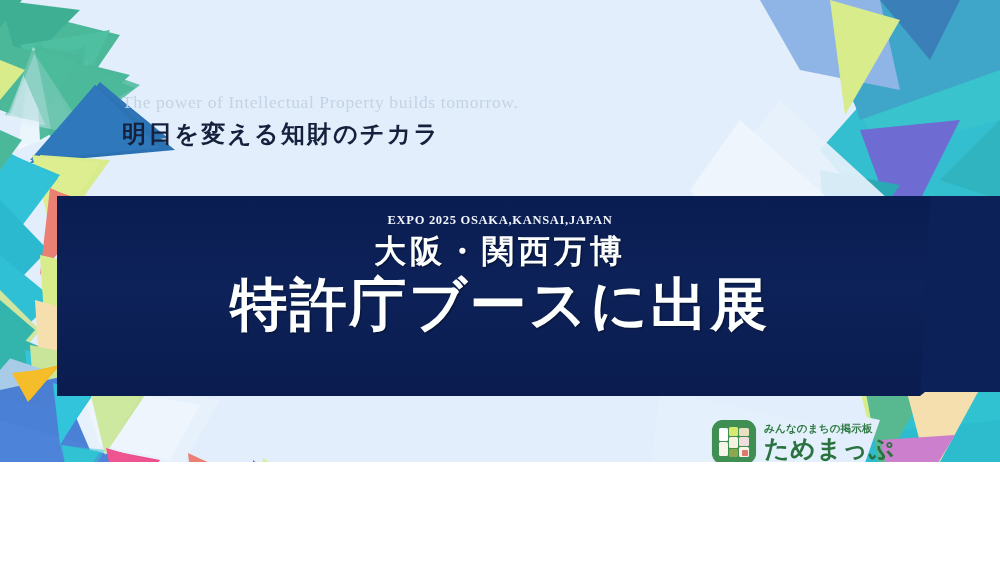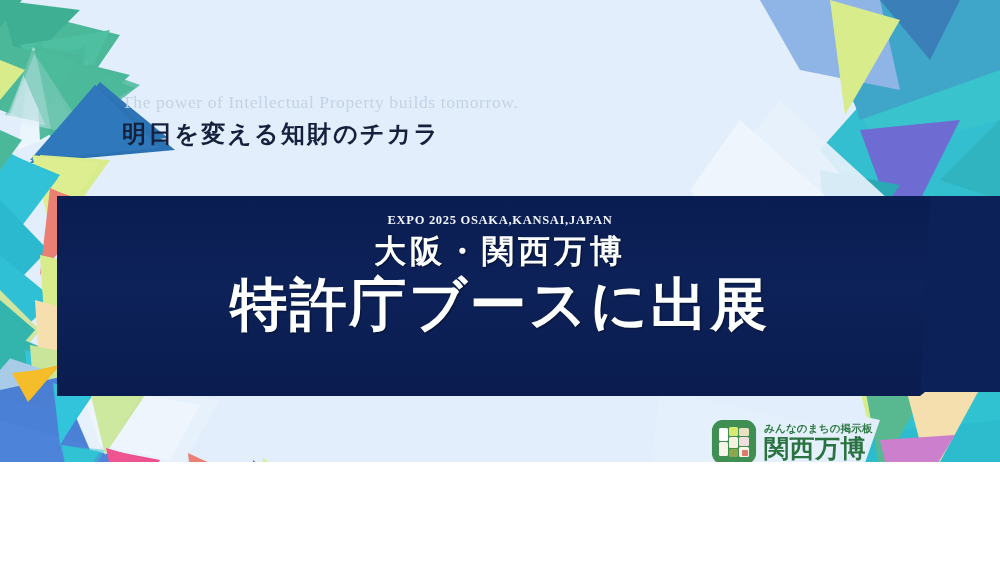--- a/index.html
+++ b/index.html
@@ -342,17 +342,17 @@
         <rect x="7" y="22" width="9" height="14" rx="1.5" fill="#f7f4e8"></rect>
         <rect x="17" y="17" width="9" height="11" rx="1.5" fill="#f5f2e2"></rect>
         <rect x="27" y="17" width="10" height="9" rx="1.5" fill="#f0dede"></rect>
         <rect x="17" y="29" width="9" height="8" rx="1.5" fill="#8ca84a"></rect>
         <rect x="27" y="27" width="10" height="10" rx="1.5" fill="#f7f4e8"></rect>
         <rect x="30" y="30" width="6" height="6" rx="1" fill="#e07a6a"></rect>
       </svg>
     </div>
     <div class="logo-text">
       <div class="logo-sub">みんなのまちの掲示板</div>
-      <div class="logo-name">関西万博</div>
+      <div class="logo-name">ためまっぷ</div>
     </div>
   </div>
 
 </div>
 
 </body></html>

